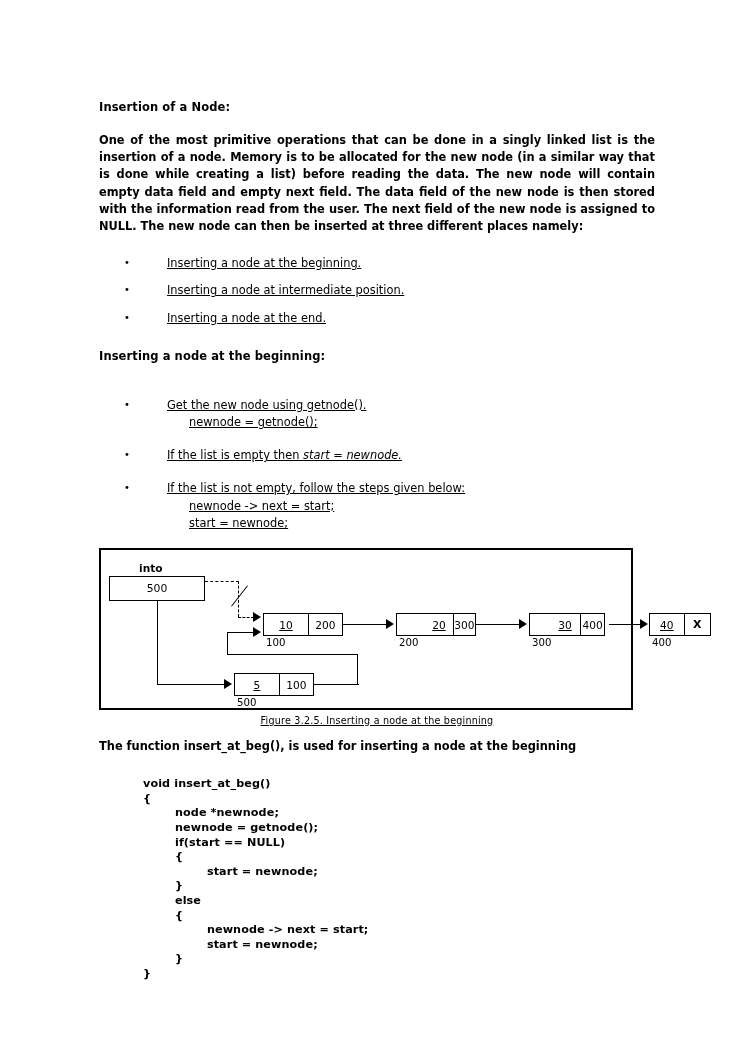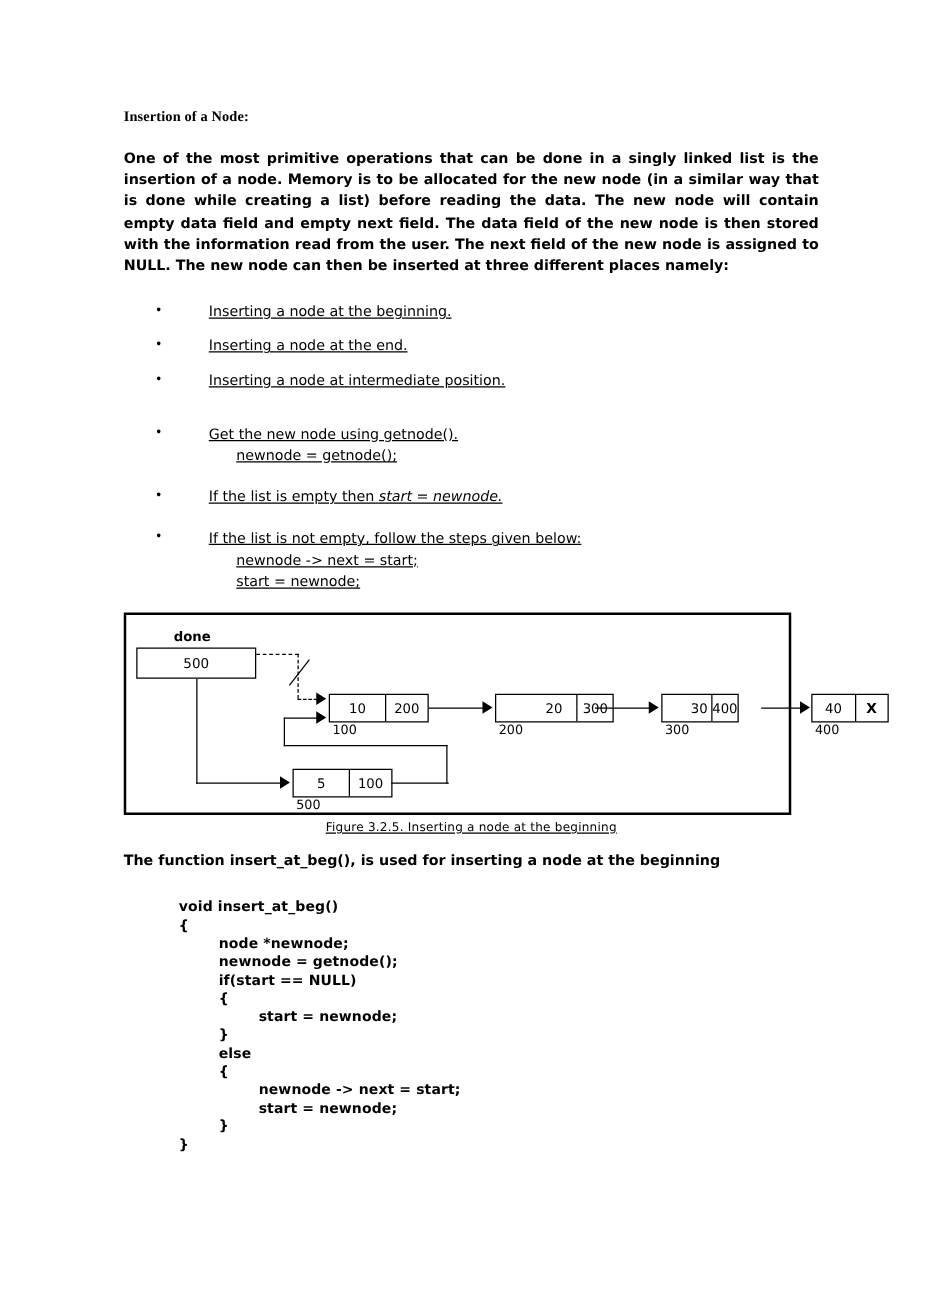--- a/index.html
+++ b/index.html
@@ -25,23 +25,22 @@
   .content {
     position: absolute;
     left: 99px;
     top: 88px;
     width: 556px;
   }
 
   h2.section-heading {
     font-size: 11.5px;
     font-weight: bold;
-    margin: 0 0 18px 0;
+    margin: 12px 0 18px 0;
     letter-spacing: 0.1px;
-    font-family: Liberation Serif, serif;
   }
   h2.section-heading.second {
     margin-top: 22px;
     margin-bottom: 18px;
   }
 
   p.body-para {
     font-size: 11.4px;
     line-height: 17.2px;
     margin: 0;
@@ -121,20 +120,21 @@
     display: flex;
     align-items: center;
     justify-content: center;
     font-size: 10.6px;
     box-sizing: border-box;
     height: 100%;
   }
   .node .cell.data {
     width: 46px;
     border-right: 1.6px solid #000;
+    text-decoration: underline;
   }
   .node .cell.ptr {
     width: 34px;
   }
   .node .cell.ptr.nullmark {
     font-weight: bold;
     font-size: 11px;
   }
   .addr-label {
     position: absolute;
@@ -214,27 +214,28 @@
 
     <p class="body-para">One of the most primitive operations that can be done in a singly linked list is the insertion of a node. Memory is to be allocated for the new node (in a similar way that is done while creating a list) before reading the data. The new node will contain empty data field and empty next field. The data field of the new node is then stored with the information read from the user. The next field of the new node is assigned to NULL. The new node can then be inserted at three different places namely:</p>
 
     <div class="spacer-20"></div>
 
     <ul class="bullets">
       <li>
         <span>Inserting a node at the beginning.</span>
       </li>
       <li>
+        <span>Inserting a node at intermediate position.</span>
+      </li>
+      <li>
         <span>Inserting a node at the end.</span>
       </li>
-      <li>
-        <span>Inserting a node at intermediate position.</span>
-      </li>
     </ul>
 
+    <h2 class="section-heading second">Inserting a node at the beginning:</h2>
 
 
     <div class="spacer-16"></div>
 
     <ul class="bullets steps">
       <li>
         <span>Get the new node using getnode().</span>
         <span class="code-sub">newnode = getnode();</span>
       </li>
       <li>
@@ -244,21 +245,21 @@
         <span>If the list is not empty, follow the steps given below:</span>
         <span class="code-sub">newnode -&gt; next = start;
 start = newnode;</span>
       </li>
     </ul>
 
 
     <div class="figure-wrap">
       <div class="figure-box">
 
-        <div class="start-label" style="left:38px; top:12px;">done</div>
+        <div class="start-label" style="left:38px; top:12px;">into</div>
         <div class="startbox" style="left:8px; top:26px; width:96px; height:25px;">
           <span>500</span>
         </div>
 
         <div class="hline dash" style="left:104px; top:31px; width:34px;"></div>
         <div class="vline dash" style="left:137px; top:31px; height:36px;"></div>
         <div class="hline dash" style="left:137px; top:67px; width:16px;"></div>
         <div class="arrow-r" style="left:152px; top:62px;"></div>
 
         <div class="cutmark" style="left:138px; top:33px; height:26px;"></div>
@@ -282,30 +283,30 @@
 
         <div class="node" style="left:162px; top:63px; width:80px;">
           <div class="cell data">10</div>
           <div class="cell ptr">200</div>
         </div>
         <div class="addr-label" style="left:165px; top:87px;">100</div>
 
         <div class="hline" style="left:242px; top:74px; width:45px;"></div>
         <div class="arrow-r" style="left:285px; top:69px;"></div>
 
-        <div class="node" style="left:295px; top:63px; width:95px;padding-left:28px;">
+        <div class="node" style="left:295px; top:63px; width:80px;padding-left:28px;">
           <div class="cell data">20</div>
           <div class="cell ptr">300</div>
         </div>
         <div class="addr-label" style="left:298px; top:87px;">200</div>
 
         <div class="hline" style="left:375px; top:74px; width:45px;"></div>
         <div class="arrow-r" style="left:418px; top:69px;"></div>
 
-        <div class="node" style="left:428px; top:63px; width:62px;padding-left:20px;">
+        <div class="node" style="left:428px; top:63px; width:76px;padding-left:20px;">
           <div class="cell data">30</div>
           <div class="cell ptr">400</div>
         </div>
         <div class="addr-label" style="left:431px; top:87px;">300</div>
 
         <div class="hline" style="left:508px; top:74px; width:33px;"></div>
         <div class="arrow-r" style="left:539px; top:69px;"></div>
 
         <div class="node" style="left:548px; top:63px; width:62px;">
           <div class="cell data">40</div>

